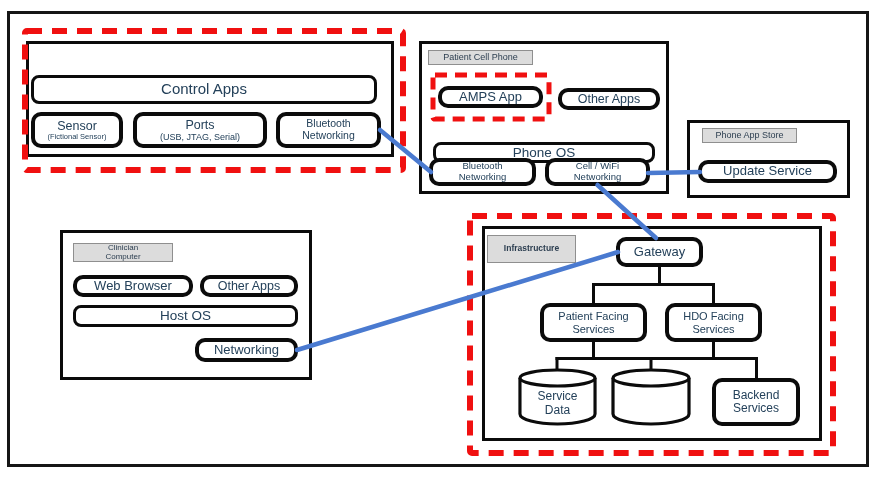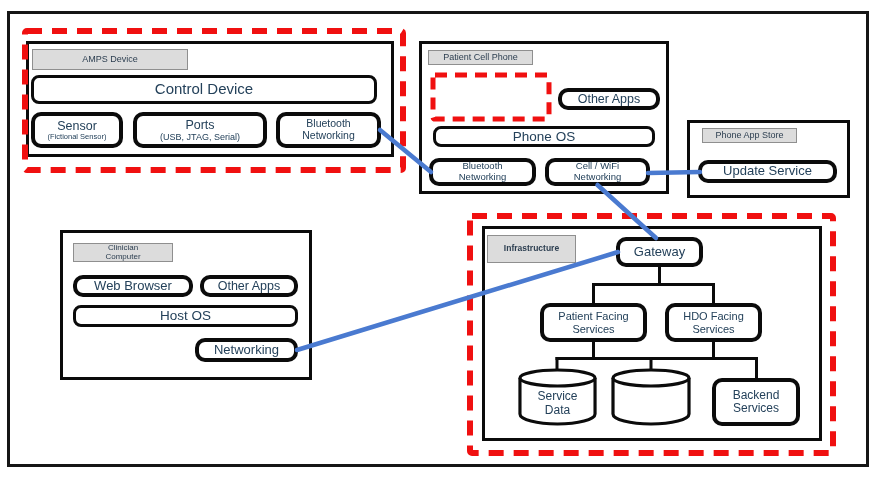--- a/index.html
+++ b/index.html
@@ -42,47 +42,47 @@
   .t85{font-size:8.5px;} .t8{font-size:8px;} .sub75{font-size:7.5px;} .sub9{font-size:9px;}
 </style>
 </head>
 <body>
 
 <div class="canvas">
 
   <div class="outer-border"></div>
 
   <div class="group" style="left:26px;top:41px;width:368px;height:116px;">
-    <div class="glabel" style="left:3px;top:5px;width:156px;height:21px;">
-      <span>AMPS Device</span>
-    </div>
     <div class="bx bar t15" style="left:2px;top:31px;width:346px;height:29px;">
-      <span>Control Device</span>
+      <span>Control Apps</span>
     </div>
     <div class="bx" style="left:2px;top:68px;width:92px;height:36px;">
       <span class="t125">Sensor</span>
       <span class="sub75">(Fictional Sensor)</span>
     </div>
     <div class="bx" style="left:104px;top:68px;width:134px;height:36px;border-radius:10px;">
       <span class="t125">Ports</span>
       <span class="sub9">(USB, JTAG, Serial)</span>
     </div>
     <div class="bx t105 wrapnarrow" style="left:247px;top:68px;width:105px;height:36px;">
       <span style="max-width:66px;">Bluetooth Networking</span>
     </div>
   </div>
 
   <div class="group" style="left:419px;top:41px;width:250px;height:153px;">
     <div class="glabel" style="left:6px;top:6px;width:105px;height:15px;">
       <span>Patient Cell Phone</span>
     </div>
+    <div class="bx t13" style="left:16px;top:42px;width:105px;height:22px;">
+      <span>AMPS App</span>
+    </div>
     <div class="bx t125" style="left:136px;top:44px;width:102px;height:22px;">
       <span>Other Apps</span>
     </div>
-    <div class="bx bar t135" style="left:11px;top:82px;width:222px;height:21px;">
+    <div class="bx bar t135" style="left:11px;top:98px;width:222px;height:21px;">
       <span>Phone OS</span>
     </div>
     <div class="bx t95 wrapnarrow" style="left:7px;top:114px;width:107px;height:28px;">
       <span style="max-width:60px;">Bluetooth Networking</span>
     </div>
     <div class="bx t95 wrapnarrow" style="left:123px;top:114px;width:105px;height:28px;">
       <span style="max-width:62px;">Cell / WiFi Networking</span>
     </div>
   </div>
 

